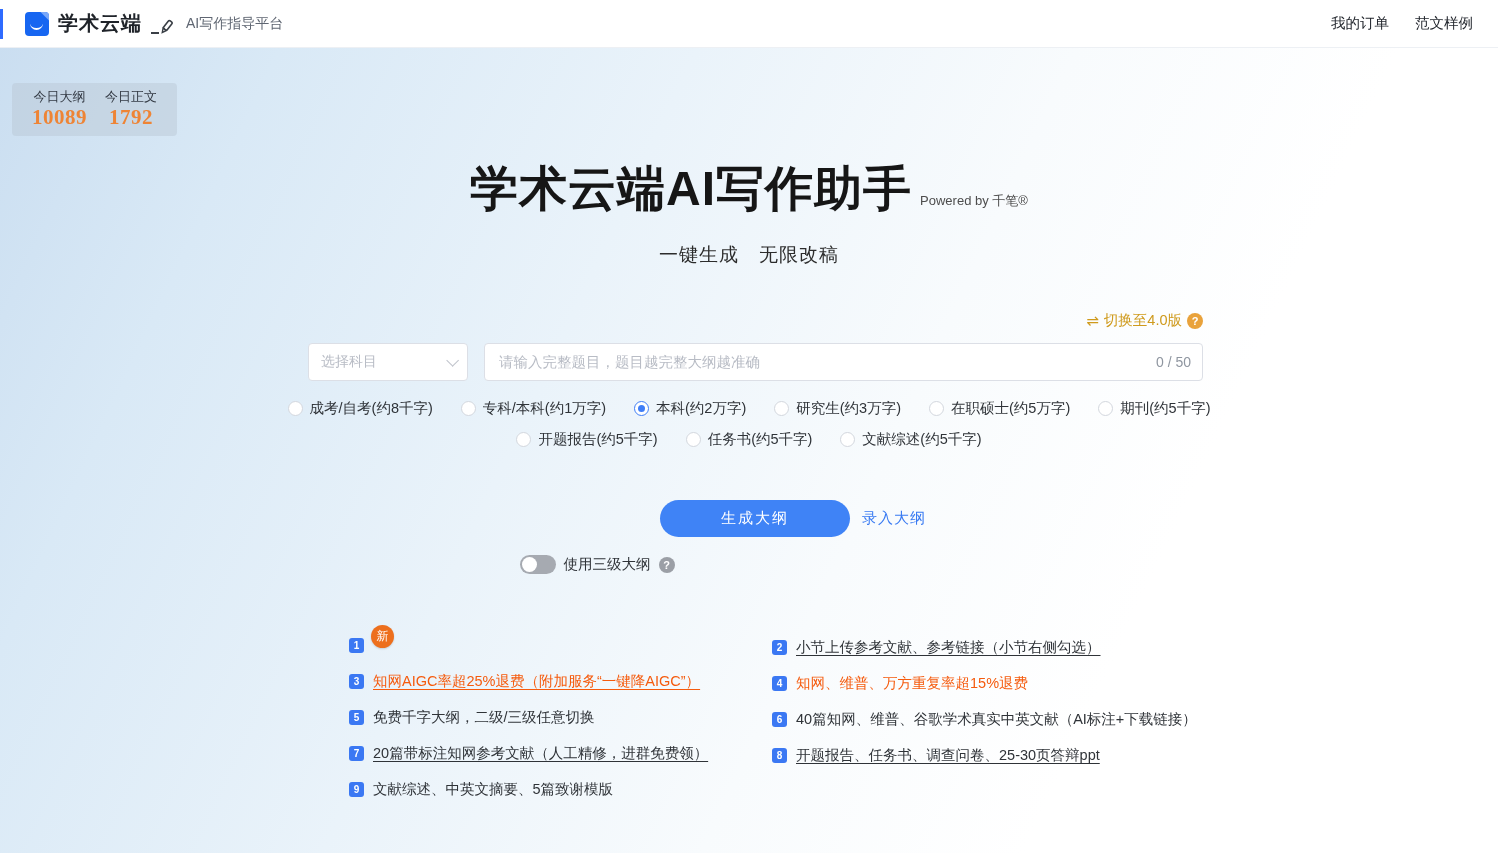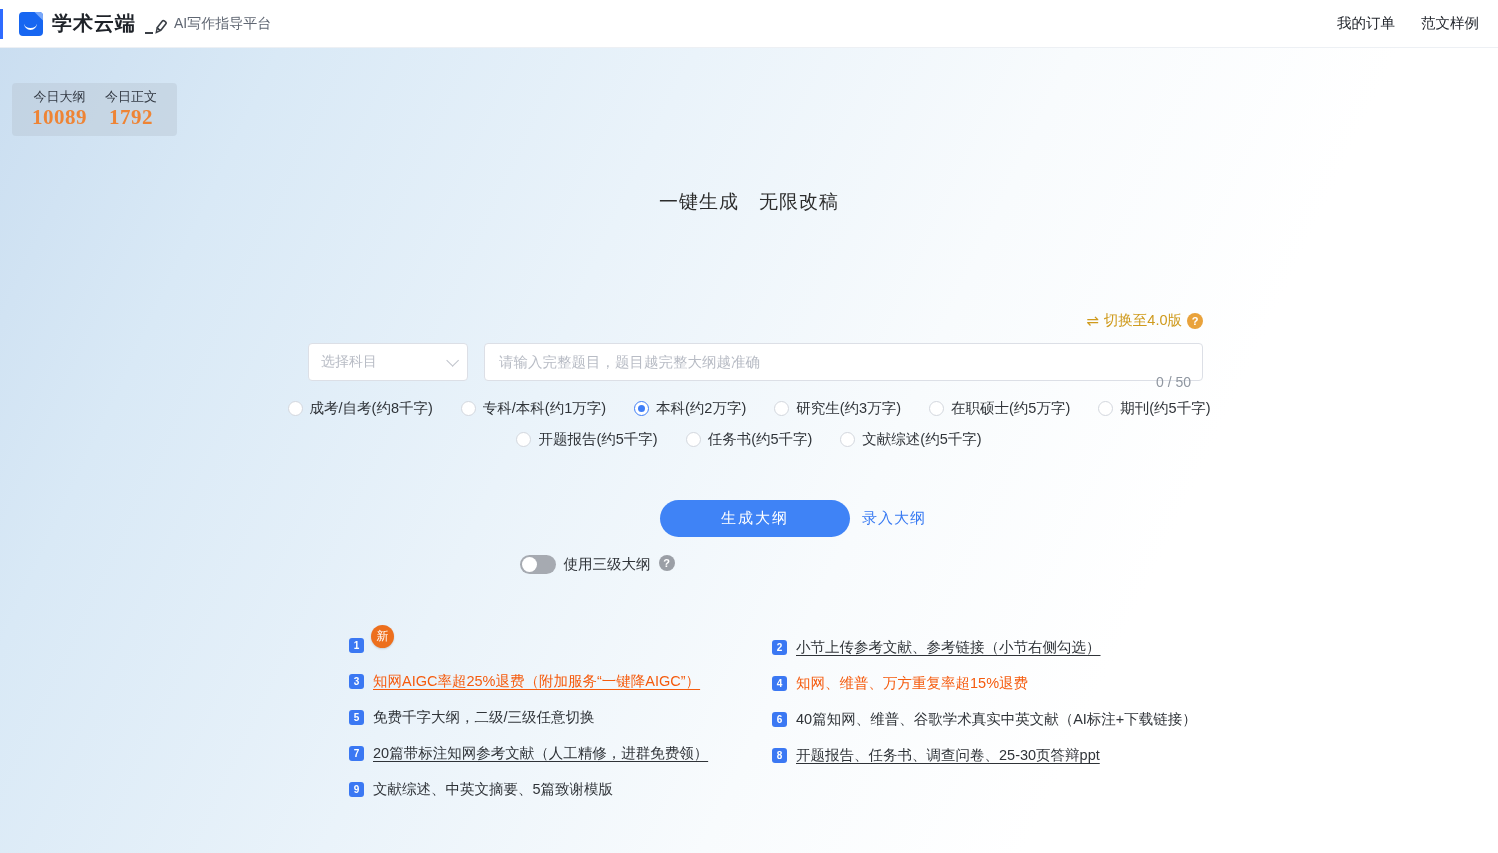--- a/index.html
+++ b/index.html
@@ -6,28 +6,28 @@
   html,body { width:1498px; height:853px; overflow:hidden; }
   body {
     font-family:"Liberation Sans","DejaVu Sans",sans-serif;
     position:relative;
     background:linear-gradient(115deg,#c9ddf0 0%,#d9e9f6 16%,#eaf3fa 38%,#f8fbfd 58%,#ffffff 75%);
     color:#30343a;
   }
 
   
   .header{position:absolute;top:0;left:0;width:1498px;height:48px;background:#fff;
-    border-bottom:1px solid #edf0f4;display:flex;align-items:center;padding:0 19px;z-index:5;}
+    border-bottom:1px solid #edf0f4;display:flex;align-items:center;padding:0 25px;z-index:5;}
   .edge-accent{position:absolute;left:0;top:9px;width:3px;height:30px;background:#2f6bff;}
   .logo-box{width:24px;height:24px;border-radius:4px;background:#1766f1;position:relative;margin-right:9px;overflow:hidden;}
   .logo-box::before{content:"";position:absolute;right:-6px;top:-6px;width:12px;height:12px;background:#7aa8f9;transform:rotate(45deg);}
   .logo-box::after{content:"";position:absolute;left:5px;bottom:6px;width:13px;height:7px;border:2px solid #fff;border-top:none;border-left:none;border-right:none;border-radius:0 0 12px 12px;}
   .brand{font-size:20px;font-weight:bold;color:#1f2329;letter-spacing:1px;}
   .pencil{margin:6px 6px 0 8px;color:#3a3f46;display:flex;align-items:flex-end;}
-  .tagline{font-size:14px;color:#5f6672;}
+  .tagline{font-size:14px;color:#5f6672;margin-left:6px;}
   .header-nav{margin-left:auto;display:flex;gap:26px;}
   .nav-link{font-size:14.5px;color:#23272e;cursor:pointer;}
 
   
   .stats-card{position:absolute;left:12px;top:83px;width:165px;height:53px;
     background:rgba(183,197,210,0.45);border-radius:4px;display:flex;align-items:center;
     justify-content:center;gap:18px;}
   .stat{display:flex;flex-direction:column;align-items:center;line-height:1.15;font-family:Liberation Serif, serif;}
   .stat-label{font-size:13px;color:#333a44;}
   .stat-value{font-size:21px;font-weight:bold;color:#ee8435;letter-spacing:.5px;}
@@ -50,38 +50,38 @@
   .subject-select{position:absolute;left:308px;top:343px;width:160px;height:38px;background:#fff;
     border:1px solid #dcdfe6;border-radius:4px;display:flex;align-items:center;padding:0 12px;cursor:pointer;gap:45px;}
   .subject-placeholder{font-size:14px;color:#b8bcc5;flex:1;}
   .chevron{width:9px;height:9px;border-right:1.6px solid #c0c4cc;border-bottom:1.6px solid #c0c4cc;
     transform:rotate(45deg) translateY(-3px);}
   .title-input-wrap{position:absolute;left:484px;top:343px;width:719px;height:38px;}
   .title-input{width:100%;height:100%;border:1px solid #dcdfe6;border-radius:4px;background:#fff;
     padding:0 70px 0 14px;font-size:14.5px;color:#333;outline:none;font-family:inherit;}
   .title-input::placeholder{color:#b8bcc5;}
   .char-counter{position:absolute;right:12px;top:0;height:38px;display:flex;align-items:center;
-    font-size:14px;color:#8f96a0;margin-top:20px;}
+    font-size:14px;color:#8f96a0;}
 
   
   .radio-row{position:absolute;left:0;width:1498px;display:flex;justify-content:center;gap:28px;}
   #radio-row-1{top:399px;}
   #radio-row-2{top:430px;}
   .radio-item{display:flex;align-items:center;gap:7px;cursor:pointer;}
   .radio-circle{width:15px;height:15px;border-radius:50%;border:1px solid #d3d7de;background:#fff;position:relative;}
   .radio-circle.checked{border:1px solid #3f7ef7;}
   .radio-circle.checked::after{content:"";position:absolute;left:3px;top:3px;width:7px;height:7px;border-radius:50%;background:#3f7ef7;}
   .radio-label{font-size:14.5px;color:#2f3338;}
 
   
   .generate-btn{position:absolute;left:660px;top:500px;width:190px;height:37px;border:none;
     border-radius:19px;background:#3f83f6;color:#fff;font-size:15px;letter-spacing:2px;cursor:pointer;font-family:inherit;}
   .manual-link{position:absolute;left:862px;top:509px;font-size:15px;color:#3a7bf2;cursor:pointer;letter-spacing:1px;}
   .toggle-row{position:absolute;left:0;top:555px;width:1194px;display:flex;justify-content:center;
-    align-items:flex-start;gap:8px;}
+    align-items:center;gap:8px;}
   .toggle{width:36px;height:19px;border-radius:10px;background:#a6aab1;position:relative;cursor:pointer;}
   .toggle-knob{position:absolute;left:2px;top:2px;width:15px;height:15px;border-radius:50%;background:#fff;}
   .toggle-label{font-size:14.5px;color:#2f3338;}
   .help-badge.grey{background:#9b9fa6;}
 
   
   .feature-col{position:absolute;display:flex;flex-direction:column;gap:15px;}
   #feature-col-left{left:349px;top:635px;}
   #feature-col-right{left:772px;top:637px;}
   .feature-row{display:flex;align-items:center;gap:9px;height:21px;}
@@ -123,20 +123,24 @@
       <div class="stat-label">今日大纲</div>
       <div class="stat-value">10089</div>
     </div>
     <div class="stat">
       <div class="stat-label">今日正文</div>
       <div class="stat-value">1792</div>
     </div>
   </div>
 
 <div class="hero">
+  <div class="hero-line">
+    <div class="hero-title">学术云端AI写作助手</div>
+    <div class="powered">Powered by 千笔®</div>
+  </div>
   <div class="hero-sub">一键生成　无限改稿</div>
 </div>
 
 <div class="version-switch">
   <span class="vs-arrows">⇌</span>
   <span class="vs-label">切换至4.0版</span>
   <span class="help-badge">?</span>
 </div>
 
 <div class="subject-select">

